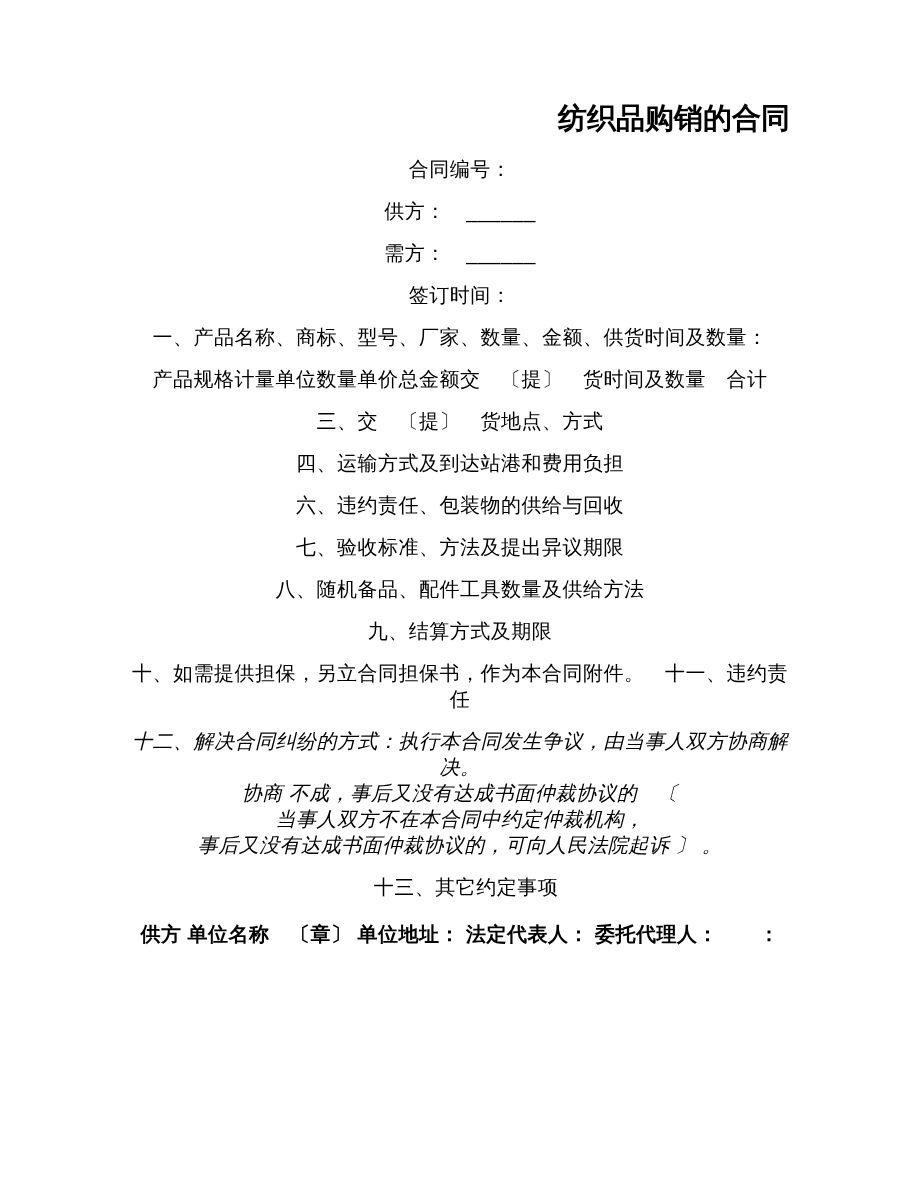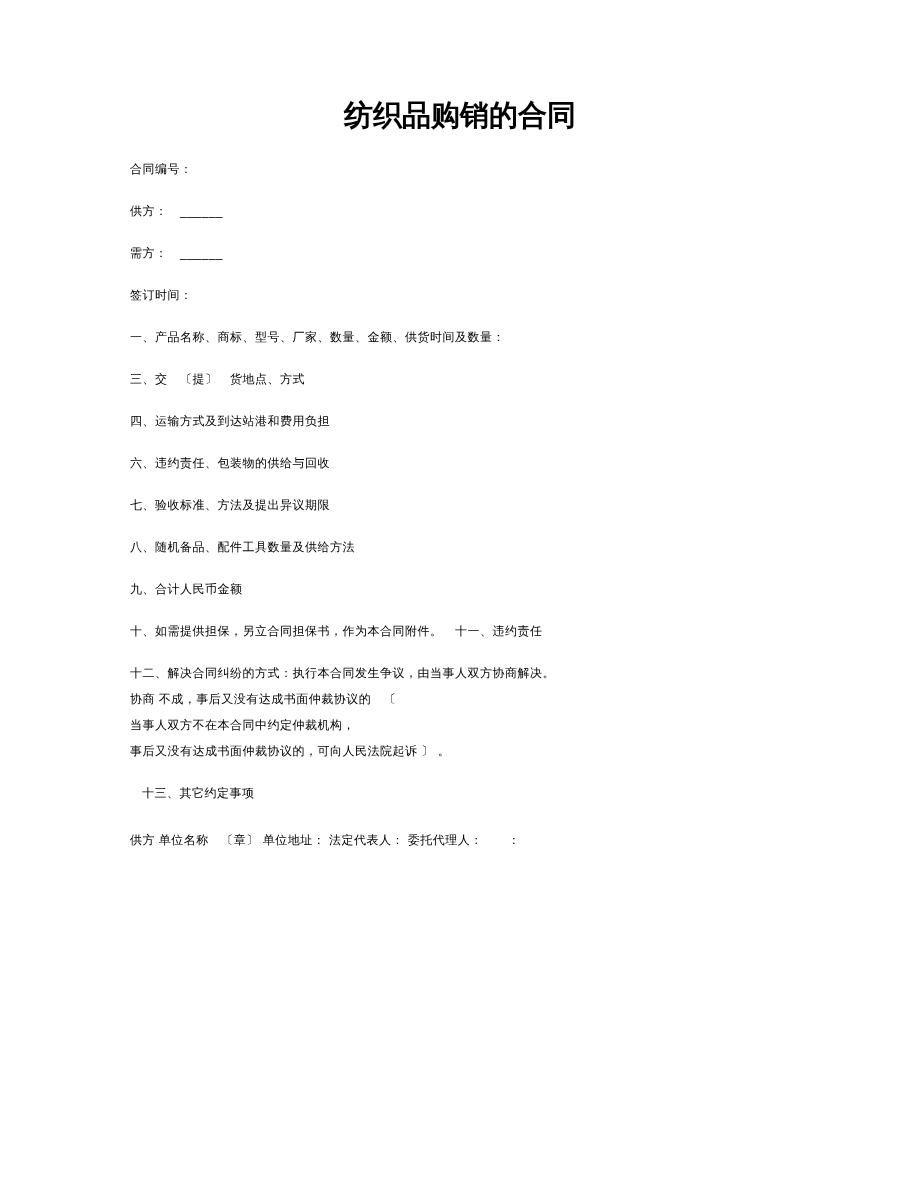--- a/index.html
+++ b/index.html
@@ -18,58 +18,60 @@
     box-sizing: border-box;
     width: 920px;
     height: 1192px;
     padding: 100px 130px 0 130px;
     background: #ffffff;
   }
   .doc-title {
     font-size: 29px;
     font-weight: bold;
     line-height: 36px;
-    text-align: center;
+    text-align: right;
     margin: 0 0 20px 0;
-    font-family: Liberation Mono, monospace;
   }
   .line {
-    font-size: 12px;
+    font-size: 20px;
     line-height: 26px;
     margin: 0 0 16px 0;
     white-space: pre-wrap;
     letter-spacing: 0.5px;
     font-weight: normal;
+    text-align: center;
   }
   .block {
     margin: 0 0 16px 0;
+    font-style: italic;
   }
   .block .line {
     margin: 0;
   }
   .mt4 { margin-top: 4px; margin-left: 12px; }
-  .mt6 { margin-top: 21px; }
+  .mt6 { margin-top: 21px; font-weight: bold; }
 </style>
 </head>
 <body>
 
 <div class="page">
   <h1 class="doc-title"><span>纺织品购销的合同</span></h1>
 
   <p class="line">合同编号：</p>
   <p class="line">供方：　______</p>
   <p class="line">需方：　______</p>
   <p class="line">签订时间：</p>
   <p class="line">一、产品名称、商标、型号、厂家、数量、金额、供货时间及数量：</p>
+  <p class="line">产品规格计量单位数量单价总金额交　〔提〕　货时间及数量　合计</p>
   <p class="line">三、交　〔提〕　货地点、方式</p>
   <p class="line">四、运输方式及到达站港和费用负担</p>
   <p class="line">六、违约责任、包装物的供给与回收</p>
   <p class="line">七、验收标准、方法及提出异议期限</p>
   <p class="line">八、随机备品、配件工具数量及供给方法</p>
-  <p class="line">九、合计人民币金额</p>
+  <p class="line">九、结算方式及期限</p>
   <p class="line">十、如需提供担保，另立合同担保书，作为本合同附件。　十一、违约责任</p>
 
   <div class="block">
     <p class="line">十二、解决合同纠纷的方式：执行本合同发生争议，由当事人双方协商解决。</p>
     <p class="line">协商 不成，事后又没有达成书面仲裁协议的　〔</p>
     <p class="line">当事人双方不在本合同中约定仲裁机构，</p>
     <p class="line">事后又没有达成书面仲裁协议的，可向人民法院起诉 〕 。</p>
   </div>
 
   <p class="line mt4">十三、其它约定事项</p>

